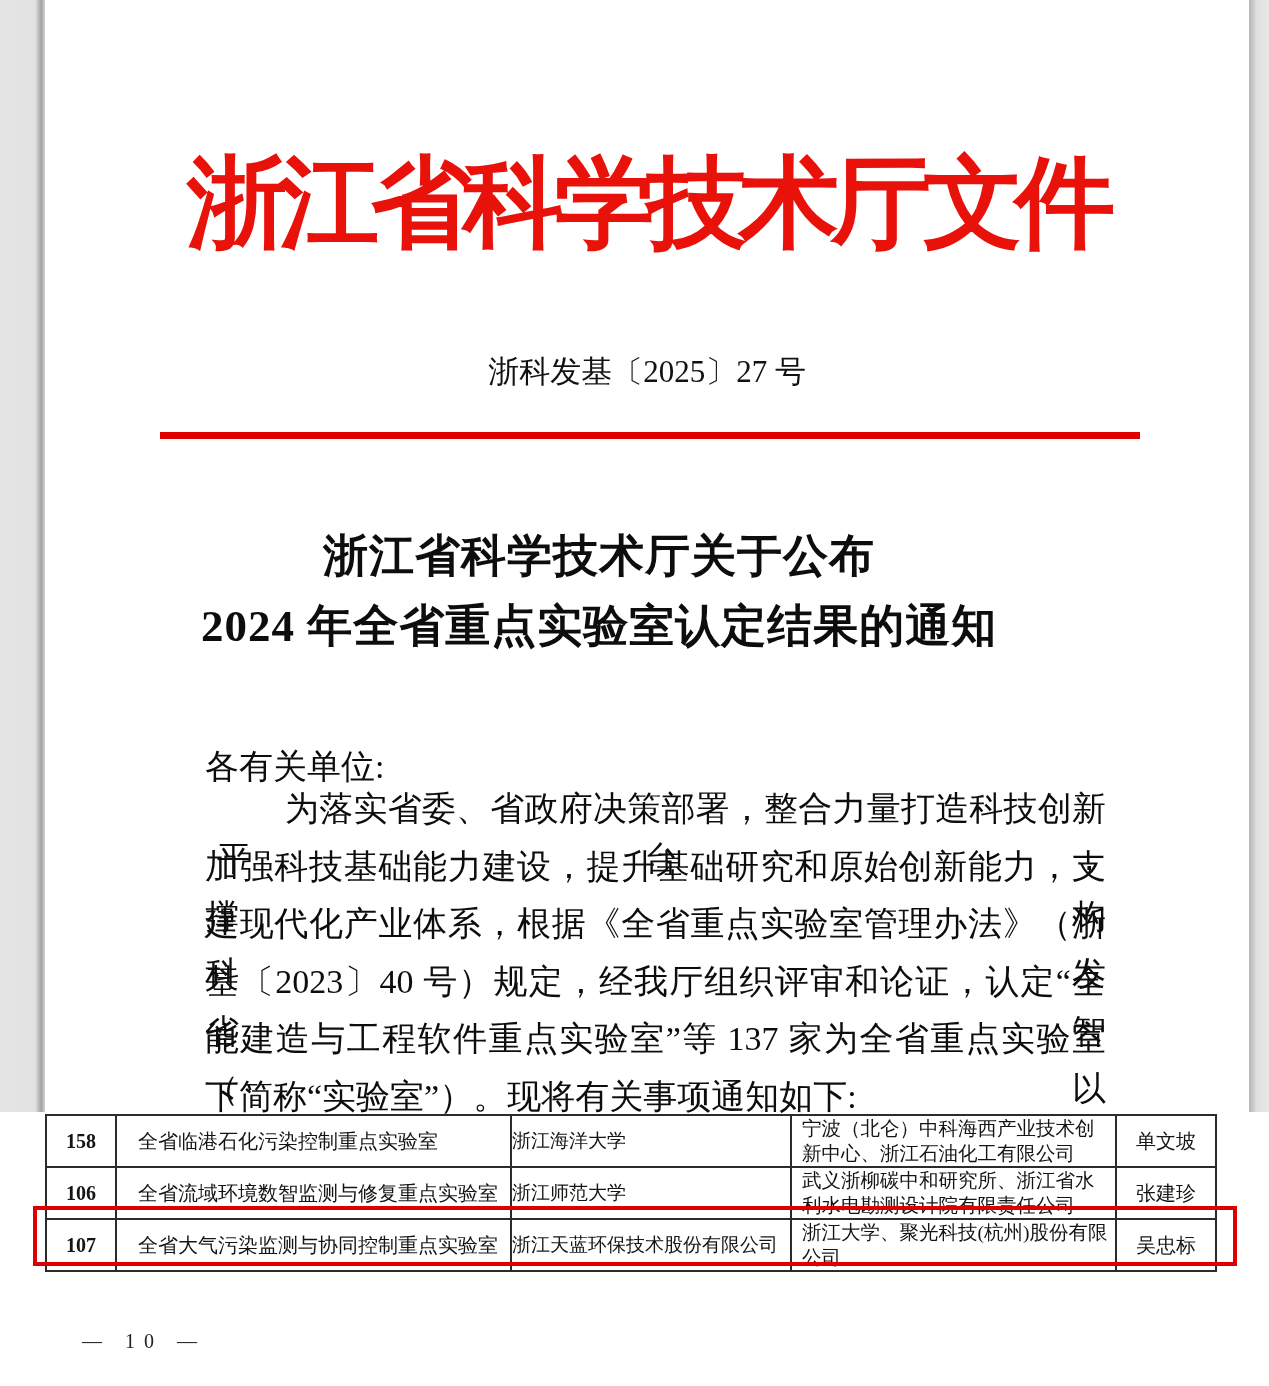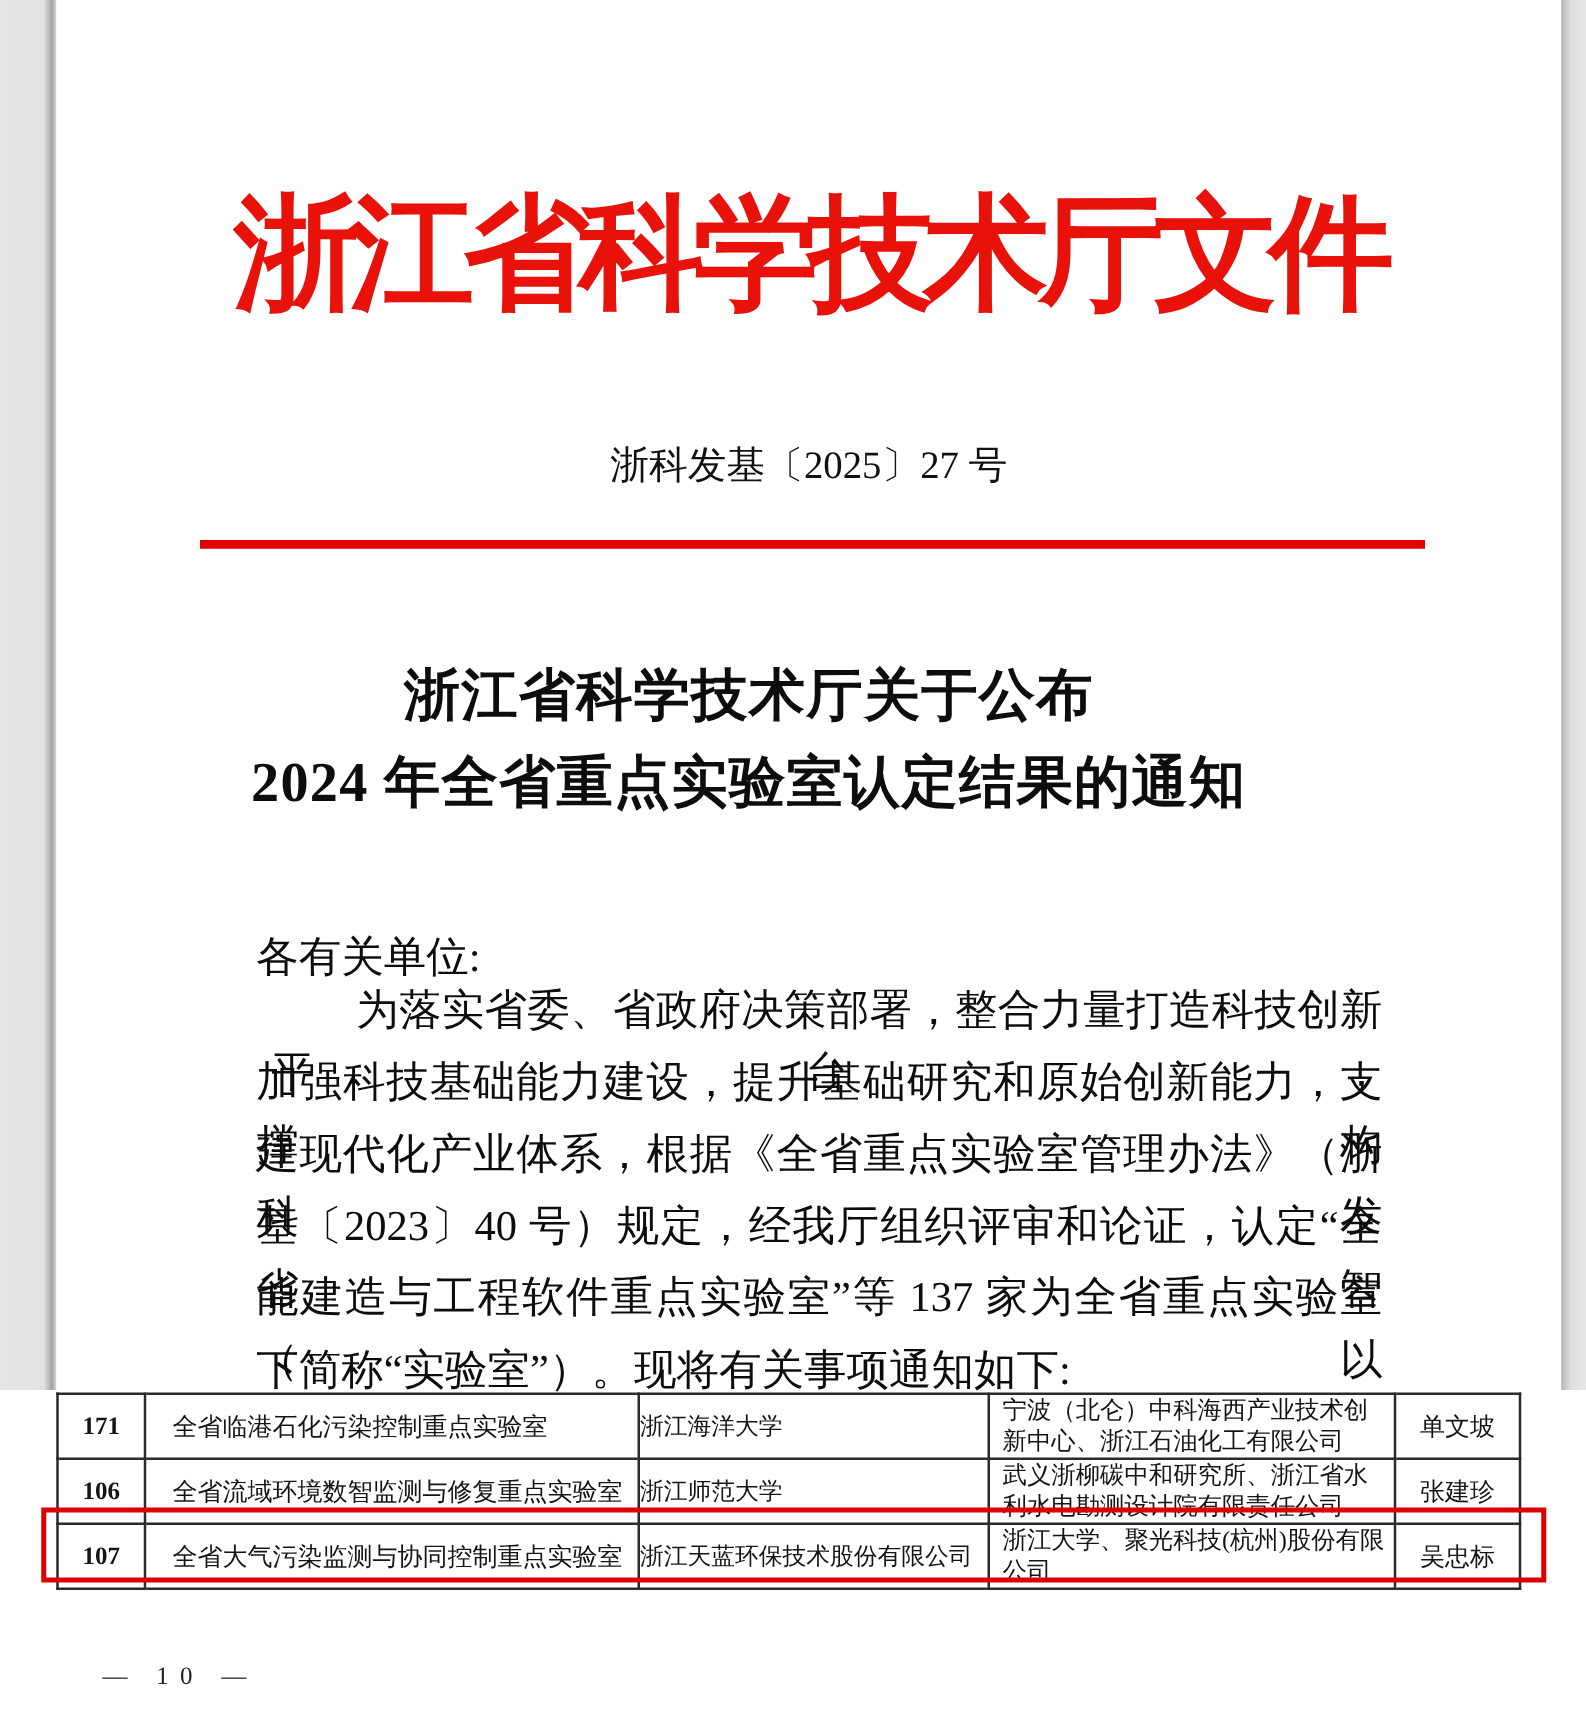--- a/index.html
+++ b/index.html
@@ -139,21 +139,21 @@
   <table class="labs-table">
     <colgroup>
       <col class="col-no">
         <col class="col-lab">
         <col class="col-host">
       <col class="col-part">
         <col class="col-dir">
     </colgroup>
     <tbody>
       <tr class="r0">
-        <td class="c-no">171</td>
+        <td class="c-no">158</td>
         <td class="c-lab">全省临港石化污染控制重点实验室</td>
         <td class="c-host">浙江海洋大学</td>
         <td class="c-part">宁波（北仑）中科海西产业技术创新中心、浙江石油化工有限公司</td>
         <td class="c-dir">单文坡</td>
       </tr>
       <tr class="r1">
         <td class="c-no">106</td>
         <td class="c-lab">全省流域环境数智监测与修复重点实验室</td>
         <td class="c-host">浙江师范大学</td>
         <td class="c-part">武义浙柳碳中和研究所、浙江省水利水电勘测设计院有限责任公司</td>

